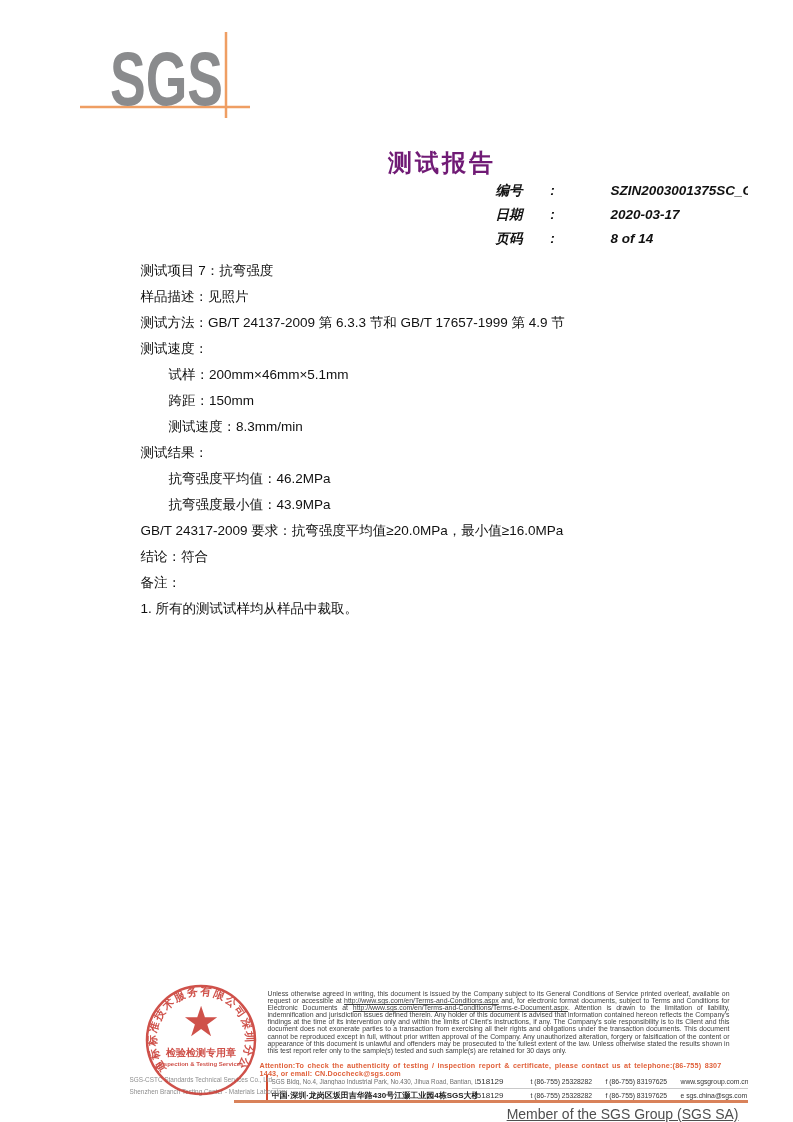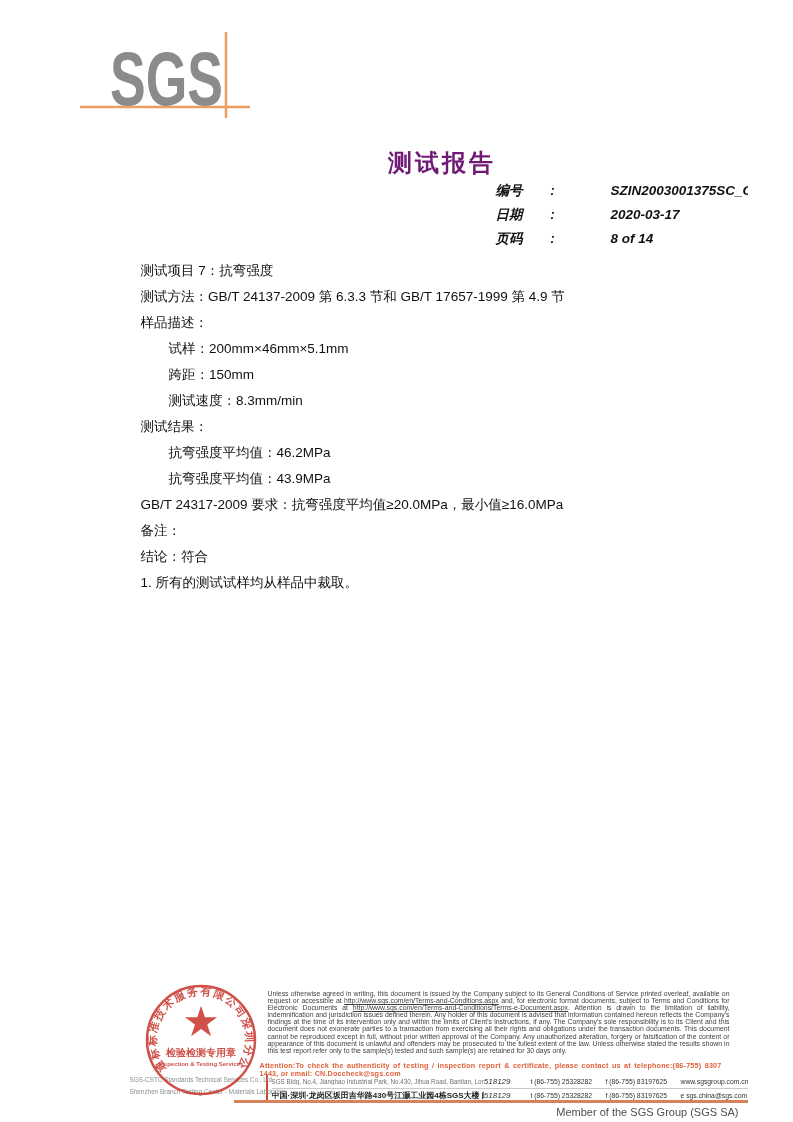--- a/index.html
+++ b/index.html
@@ -36,27 +36,27 @@
   .disclaimer .lnk { text-decoration:underline; }
   .attention { position:absolute; left:214px; top:1062px; width:462px; text-align:justify;
                font-size:7.2px; line-height:7.6px; font-weight:bold; color:#e0603a; letter-spacing:0.2px; }
 
   .address-block { position:absolute; left:220px; top:1075px; width:503px;
                    border-left:2px solid #d0492f; padding-left:4px; }
   .addr-row { display:flex; align-items:center; height:13px; white-space:nowrap; }
   .addr-row.row2 { border-top:1px solid #c9c9c9; }
   .addr-row .addr { flex:1; font-size:6.3px; color:#6f6f6f; overflow:hidden; }
   .addr-row.row2 .addr { font-size:8px; color:#222; font-weight:bold; }
-  .addr-row .postal { font-size:8px; color:#333; margin-right:20px;font-style:italic; }
+  .addr-row .postal { font-size:8px; color:#333; margin-right:27px; }
   .addr-row .tel, .addr-row .fax { width:75px; font-size:6.8px; color:#333; }
   .addr-row .web { width:88px; font-size:6.8px; color:#333; text-align:left; }
 
   .orange-rule { position:absolute; left:188px; top:1100px; width:537px; height:2.5px; background:#d9825a; }
   .member { position:absolute; left:0; top:1106px; width:693px; text-align:right;
-            font-size:11px; color:#4f4f4f; }
+            font-size:14px; color:#4f4f4f;text-decoration:underline; }
 </style>
 </head>
 <body>
 
 <div class="page">
 
   <svg class="logo" viewBox="0 0 180 92">
     <line x1="148" y1="2" x2="148" y2="88" stroke="#ef9e63" stroke-width="2.5"></line>
     <line x1="2" y1="77" x2="172" y2="77" stroke="#ef9e63" stroke-width="2.5"></line>
     <text x="32" y="75" font-size="76" font-weight="bold" fill="#8a8b8d" textLength="113" lengthAdjust="spacingAndGlyphs">SGS</text>
@@ -77,31 +77,32 @@
     </div>
     <div class="meta-row">
       <span class="lbl">页码</span>
       <span class="col">:</span>
       <span class="val">8 of 14</span>
     </div>
   </div>
 
   <div class="body-block">
     <div class="bline">测试项目 7：抗弯强度</div>
+    <div class="bline">样品描述：见照片</div>
     <div class="bline">测试方法：GB/T 24137-2009 第 6.3.3 节和 GB/T 17657-1999 第 4.9 节</div>
-    <div class="bline">样品描述：</div>
+    <div class="bline">测试速度：</div>
     <div class="bline indent">试样：200mm×46mm×5.1mm</div>
     <div class="bline indent">跨距：150mm</div>
     <div class="bline indent">测试速度：8.3mm/min</div>
     <div class="bline">测试结果：</div>
     <div class="bline indent">抗弯强度平均值：46.2MPa</div>
-    <div class="bline indent">抗弯强度平均值：43.9MPa</div>
+    <div class="bline indent">抗弯强度最小值：43.9MPa</div>
     <div class="bline">GB/T 24317-2009 要求：抗弯强度平均值≥20.0MPa，最小值≥16.0MPa</div>
+    <div class="bline">结论：符合</div>
     <div class="bline">备注：</div>
-    <div class="bline">结论：符合</div>
     <div class="bline">1. 所有的测试试样均从样品中裁取。</div>
   </div>
 
   <div class="company-lines">
     <div>SGS-CSTC Standards Technical Services Co., Ltd.</div>
     <div>Shenzhen Branch Testing Center - Materials Laboratory</div>
   </div>
 
   <svg class="stamp" width="120" height="120" viewBox="0 0 120 120">
     <defs>

